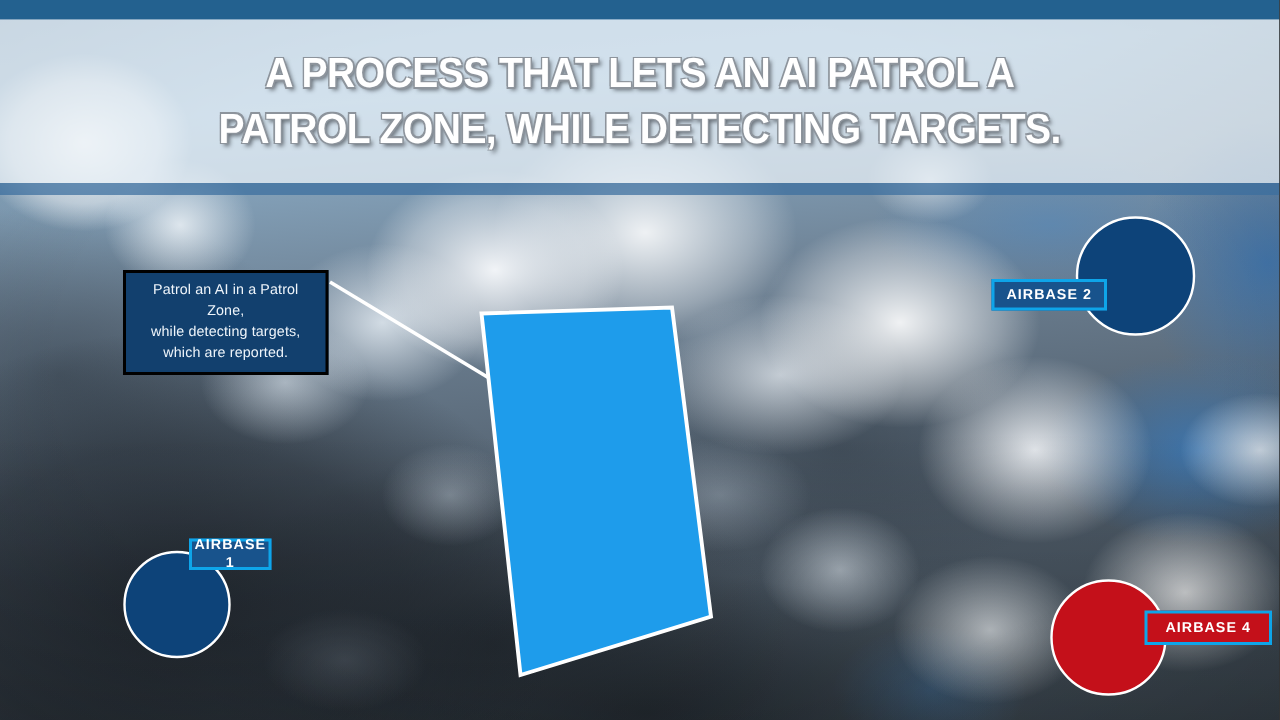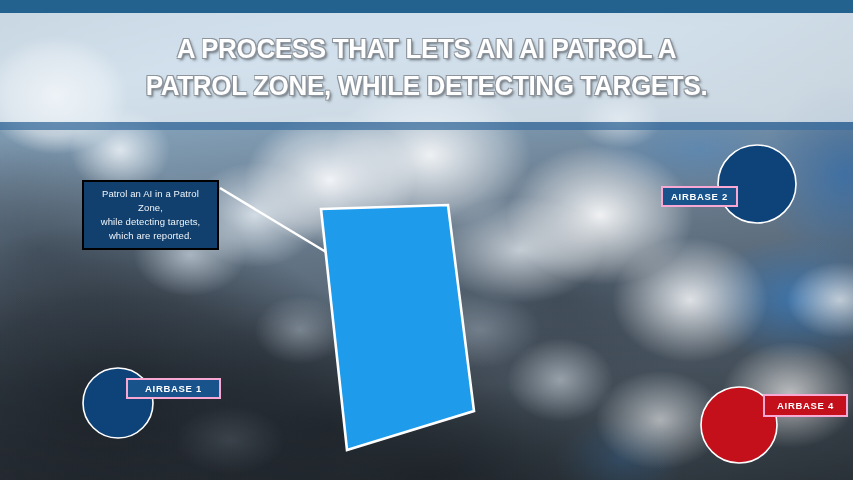--- a/index.html
+++ b/index.html
@@ -146,37 +146,37 @@
   .overlay {
     position: absolute;
     left: 0; top: 0;
     width: 853px; height: 480px;
   }
 
   
   .chip {
     position: absolute;
     box-sizing: border-box;
-    border: 2px solid #f9a8d4;
+    border: 2px solid #0ea5e9;
     color: #ffffff;
     font-size: 9.5px;
     font-weight: bold;
     letter-spacing: 0.7px;
     display: flex;
     align-items: center;
     justify-content: center;
     text-align: center;
     line-height: 12px;
     white-space: pre-line;
   }
   .chip-navy { background: #18538c; }
   .chip-red  { background: #c4101a; }
   .chip-cyan { background: #1e9ceb; }
 
-  #chip-airbase1 { left: 126px; top: 378px; width: 95px; height: 21px; }
+  #chip-airbase1 { left: 126px; top: 359px; width: 55px; height: 21px; }
   #chip-airbase2 { left: 661px; top: 186px; width: 77px; height: 21px; }
   #chip-airbase4 { left: 763px; top: 394px; width: 85px; height: 23px; }
   #chip-patrolzone { left: 465px; top: 404px; width: 70px; height: 34px; }
 </style>
 </head>
 <body>
 
 <div id="slide">
 
   <div class="sky-base"></div>
@@ -202,15 +202,15 @@
   </svg>
 
   <div class="callout" style="background: rgb(18, 64, 110);">
     <div class="callout-text" style="color: rgb(238, 244, 250);">Patrol an AI in a Patrol Zone,
 while detecting targets,
 which are reported.</div>
   </div>
 
   <div id="chip-airbase1" class="chip chip-navy" style="background: rgb(24, 83, 140);">AIRBASE 1</div>
   <div id="chip-airbase2" class="chip chip-navy" style="background: rgb(24, 83, 140);">AIRBASE 2</div>
-  <div id="chip-airbase4" class="chip chip-red" style="background: rgb(196, 16, 26);">AIRBASE 4</div>
+  <div id="chip-airbase4" class="chip chip-red" style="background: rgb(196, 16, 26); margin-top: 13px;">AIRBASE 4</div>
 
 </div>
 
 </body></html>

